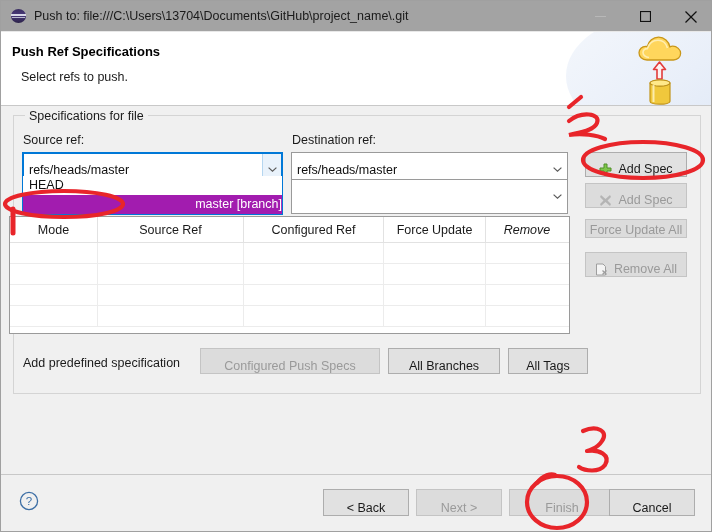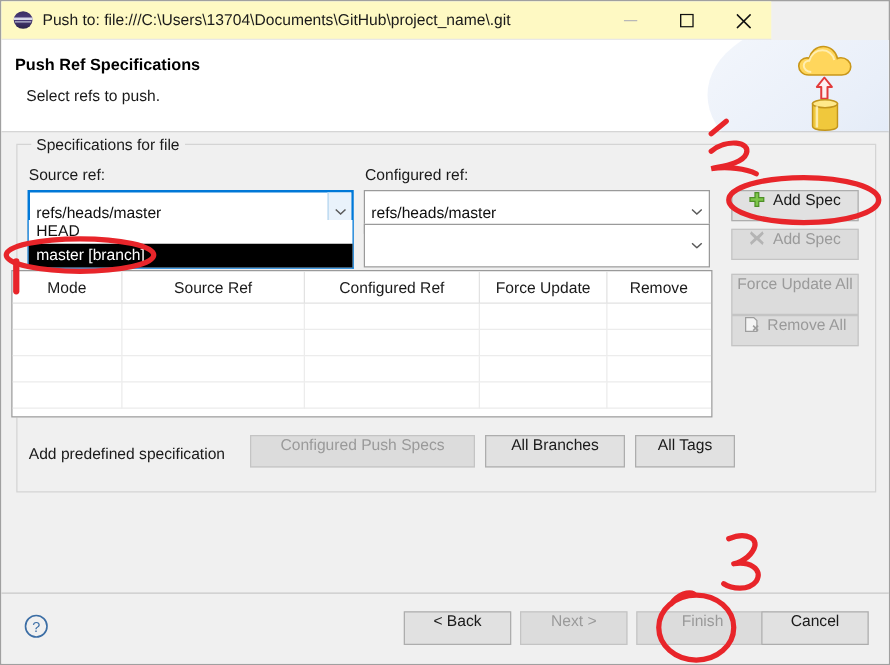--- a/index.html
+++ b/index.html
@@ -13,22 +13,22 @@
     position: relative;
     width: 712px; height: 532px;
     background: #f0f0f0;
     border: 1px solid #a0a0a0;
     overflow: hidden;
   }
 
   
   .titlebar {
     position: absolute; top: 0; left: 0;
-    width: 616px; height: 31px;
-    background: #fef9c3;
+    width: 712px; height: 31px;
+    background: #a3a3a3;
     border-bottom: 1px solid #e8e8e8;
     display: flex; align-items: center;
   }
   .title-icon {
     width: 16px; height: 16px;
     margin-left: 10px; margin-right: 7px;
     position: relative; flex: none;
   }
   .title-icon .globe {
     position: absolute; left: 0; top: 1px;
@@ -165,30 +165,30 @@
     background: #ffffff;
     z-index: 30;
   }
   .drop-item {
     height: 19px; line-height: 19px;
     padding-left: 6px;
     font-size: 12.5px; color: #101010;
     white-space: nowrap;
   }
   .drop-item.selected {
-    background: #000000; color: #ffffff;
+    background: #a21caf; color: #ffffff; text-align: right;
   }
 
   
   .btn {
     position: absolute;
     background: #e1e1e1;
     border: 1px solid #adadad;
     font-size: 12.5px; color: #1a1a1a;
-    display: flex; align-items: flex-start; justify-content: center;
+    display: flex; align-items: flex-end; justify-content: center;
     white-space: nowrap;
   }
   .btn.disabled { color: #9a9a9a; border-color: #c4c4c4; background: #dcdcdc; }
   .btn .bico { margin-right: 6px; display: inline-flex; flex: none; }
 
   
   .tbl {
     position: absolute; left: 8px; top: 110px;
     width: 561px; height: 118px;
     background: #ffffff;
@@ -282,21 +282,21 @@
     <div class="header-sub">Select refs to push.</div>
   </div>
   <div class="header-sep"></div>
 
   <div class="content">
 
     <div class="groupbox"></div>
     <div class="group-label" style="left:24px; top:3px;">Specifications for file</div>
 
     <div class="lbl" style="left:22px; top:27px;">Source ref:</div>
-    <div class="lbl" style="left:291px; top:27px;">Configured ref:</div>
+    <div class="lbl" style="left:291px; top:27px;">Destination ref:</div>
 
     <svg class="bulb" style="left:16px; top:145px;" viewBox="0 0 8 10">
       <circle cx="4" cy="3.6" r="3.2" fill="#ffd74a" stroke="#c79a12" stroke-width="0.8"></circle>
       <rect x="2.6" y="6.6" width="2.8" height="2.4" fill="#d9a514"></rect>
     </svg>
 
     <div class="combo focused" style="left:21px; top:46px; width:261px;">
       <div class="val">refs/heads/master</div>
       <div class="arrowbox">
         <svg class="chev" viewBox="0 0 9 5">
@@ -348,41 +348,41 @@
 
     <div class="btn disabled" style="left:584px; top:77px; width:102px; height:25px;">
       <span class="bico">
         <svg width="13" height="13" viewBox="0 0 13 13">
           <path d="M2,1 L6.5,5 L11,1 L12,3 L8.5,6.5 L12,10 L11,12 L6.5,8 L2,12 L1,10 L4.5,6.5 L1,3 Z" fill="#b4b4b4"></path>
         </svg>
       </span>
       <span>Add Spec</span>
     </div>
 
-    <div class="btn disabled" style="left:584px; top:113px; width:102px; height:33px;">
+    <div class="btn disabled" style="left:584px; top:113px; width:102px; height:19px;">
       <span>Force Update All</span>
     </div>
 
     <div class="btn disabled" style="left:584px; top:146px; width:102px; height:25px;">
       <span class="bico">
         <svg width="13" height="13" viewBox="0 0 13 13">
           <path d="M1.5,1 L8,1 L10.5,3.5 L10.5,12 L1.5,12 Z" fill="#f4f4f4" stroke="#9e9e9e" stroke-width="1"></path>
           <path d="M7.5,7.5 L11.5,11.5 M11.5,7.5 L7.5,11.5" stroke="#9e9e9e" stroke-width="1.3"></path>
         </svg>
       </span>
       <span>Remove All</span>
     </div>
 
     <div class="tbl">
       <div class="tbl-head">
         <div class="th" style="width:88px;">Mode</div>
         <div class="th" style="width:146px;">Source Ref</div>
         <div class="th" style="width:140px;">Configured Ref</div>
         <div class="th" style="width:102px;">Force Update</div>
-        <div class="th" style="width:82px; border-right:none;">Remove</div>
+        <div class="th" style="width:82px; border-right:none;font-style:italic;">Remove</div>
       </div>
       <div class="tbl-body">
         <div class="tr">
           <div class="td" style="width:88px;"></div>
             <div class="td" style="width:146px;"></div>
           <div class="td" style="width:140px;"></div>
             <div class="td" style="width:102px;"></div>
           <div class="td" style="width:82px; border-right:none;"></div>
         </div>
         <div class="tr">

